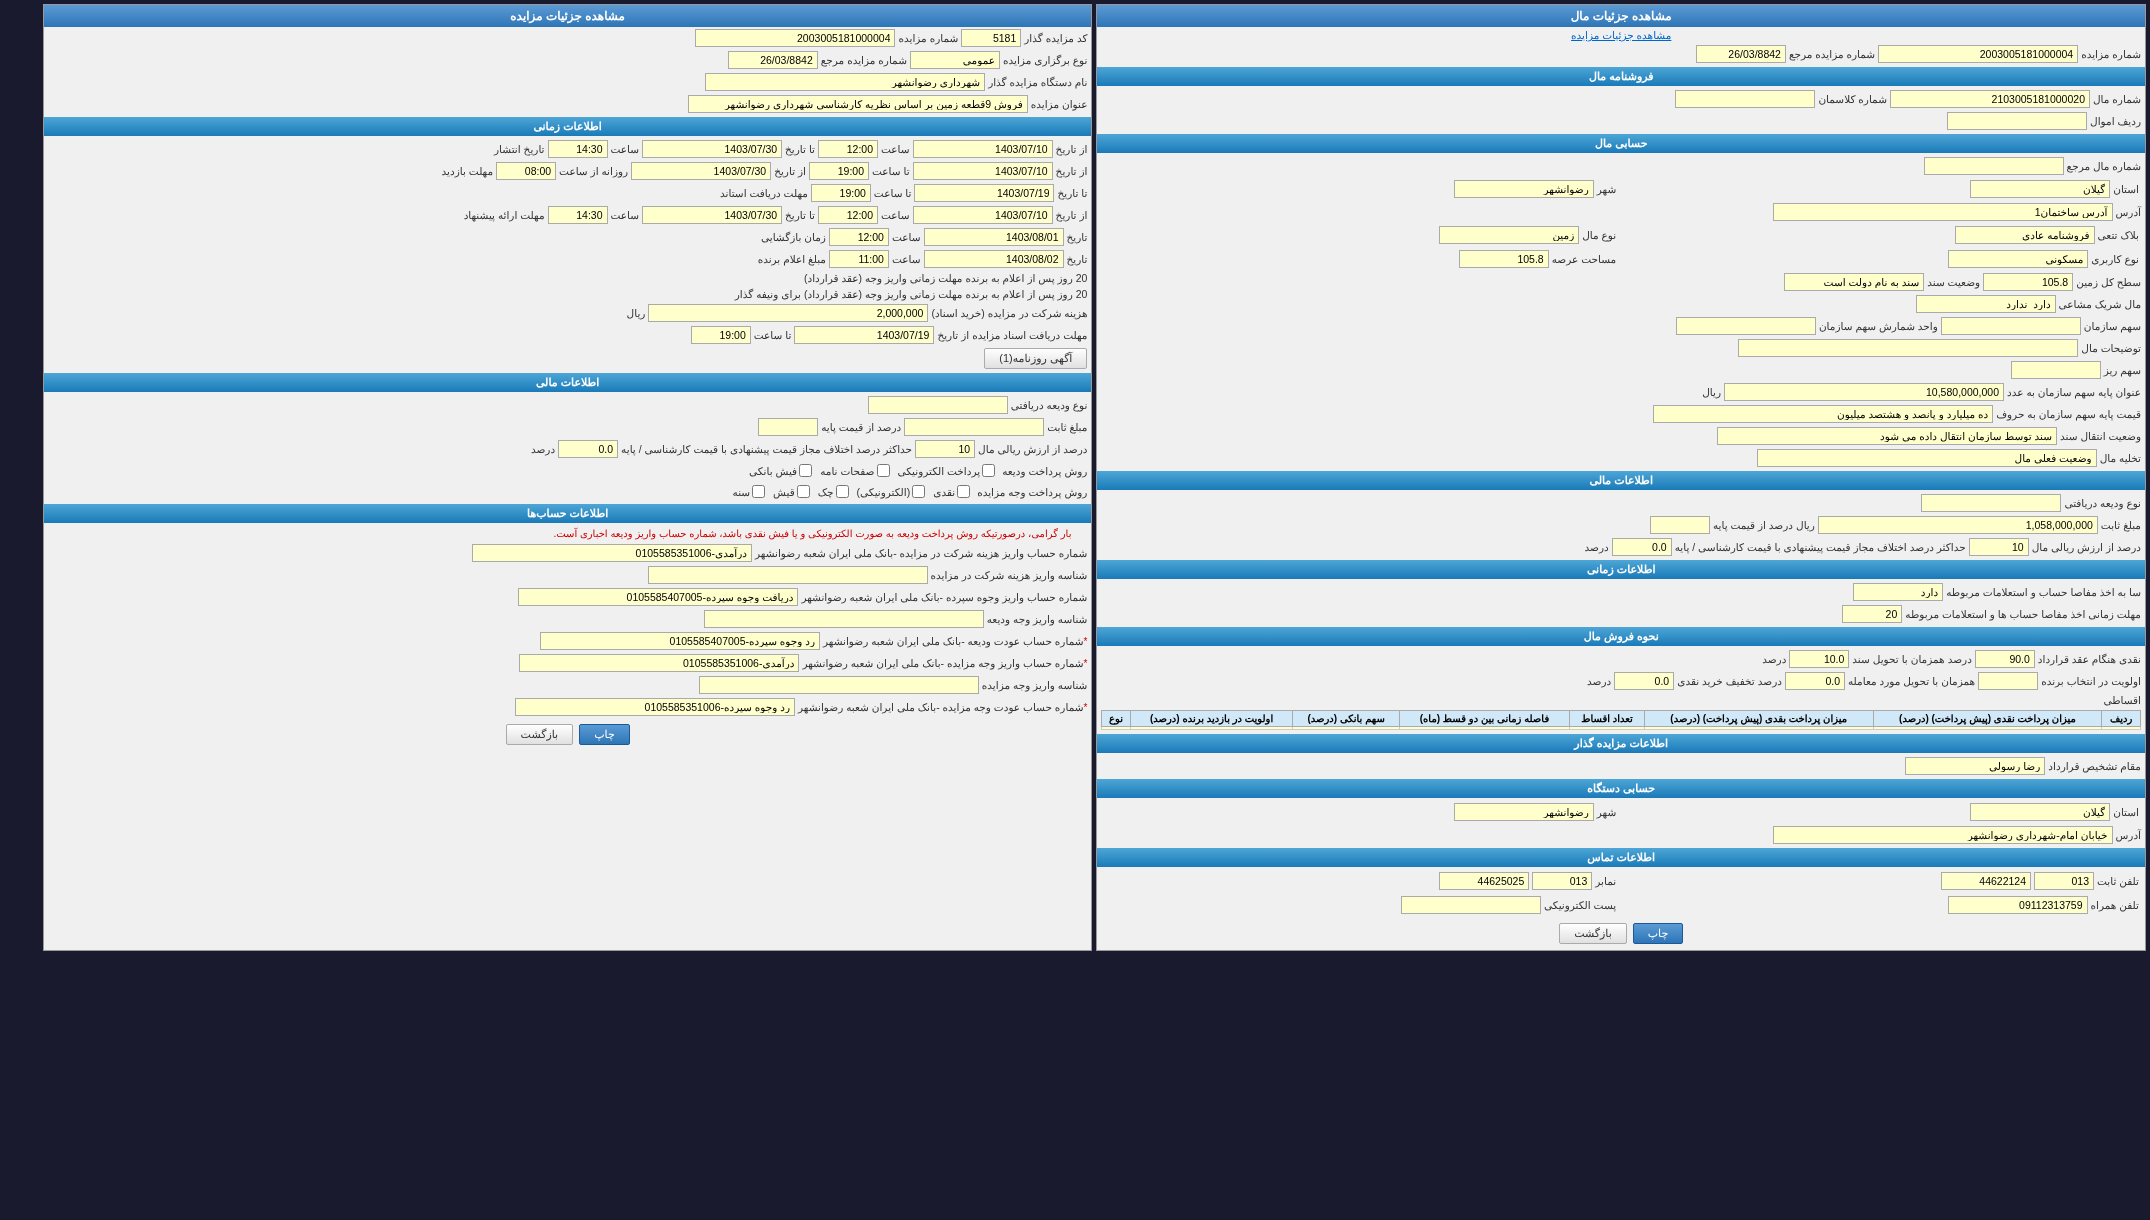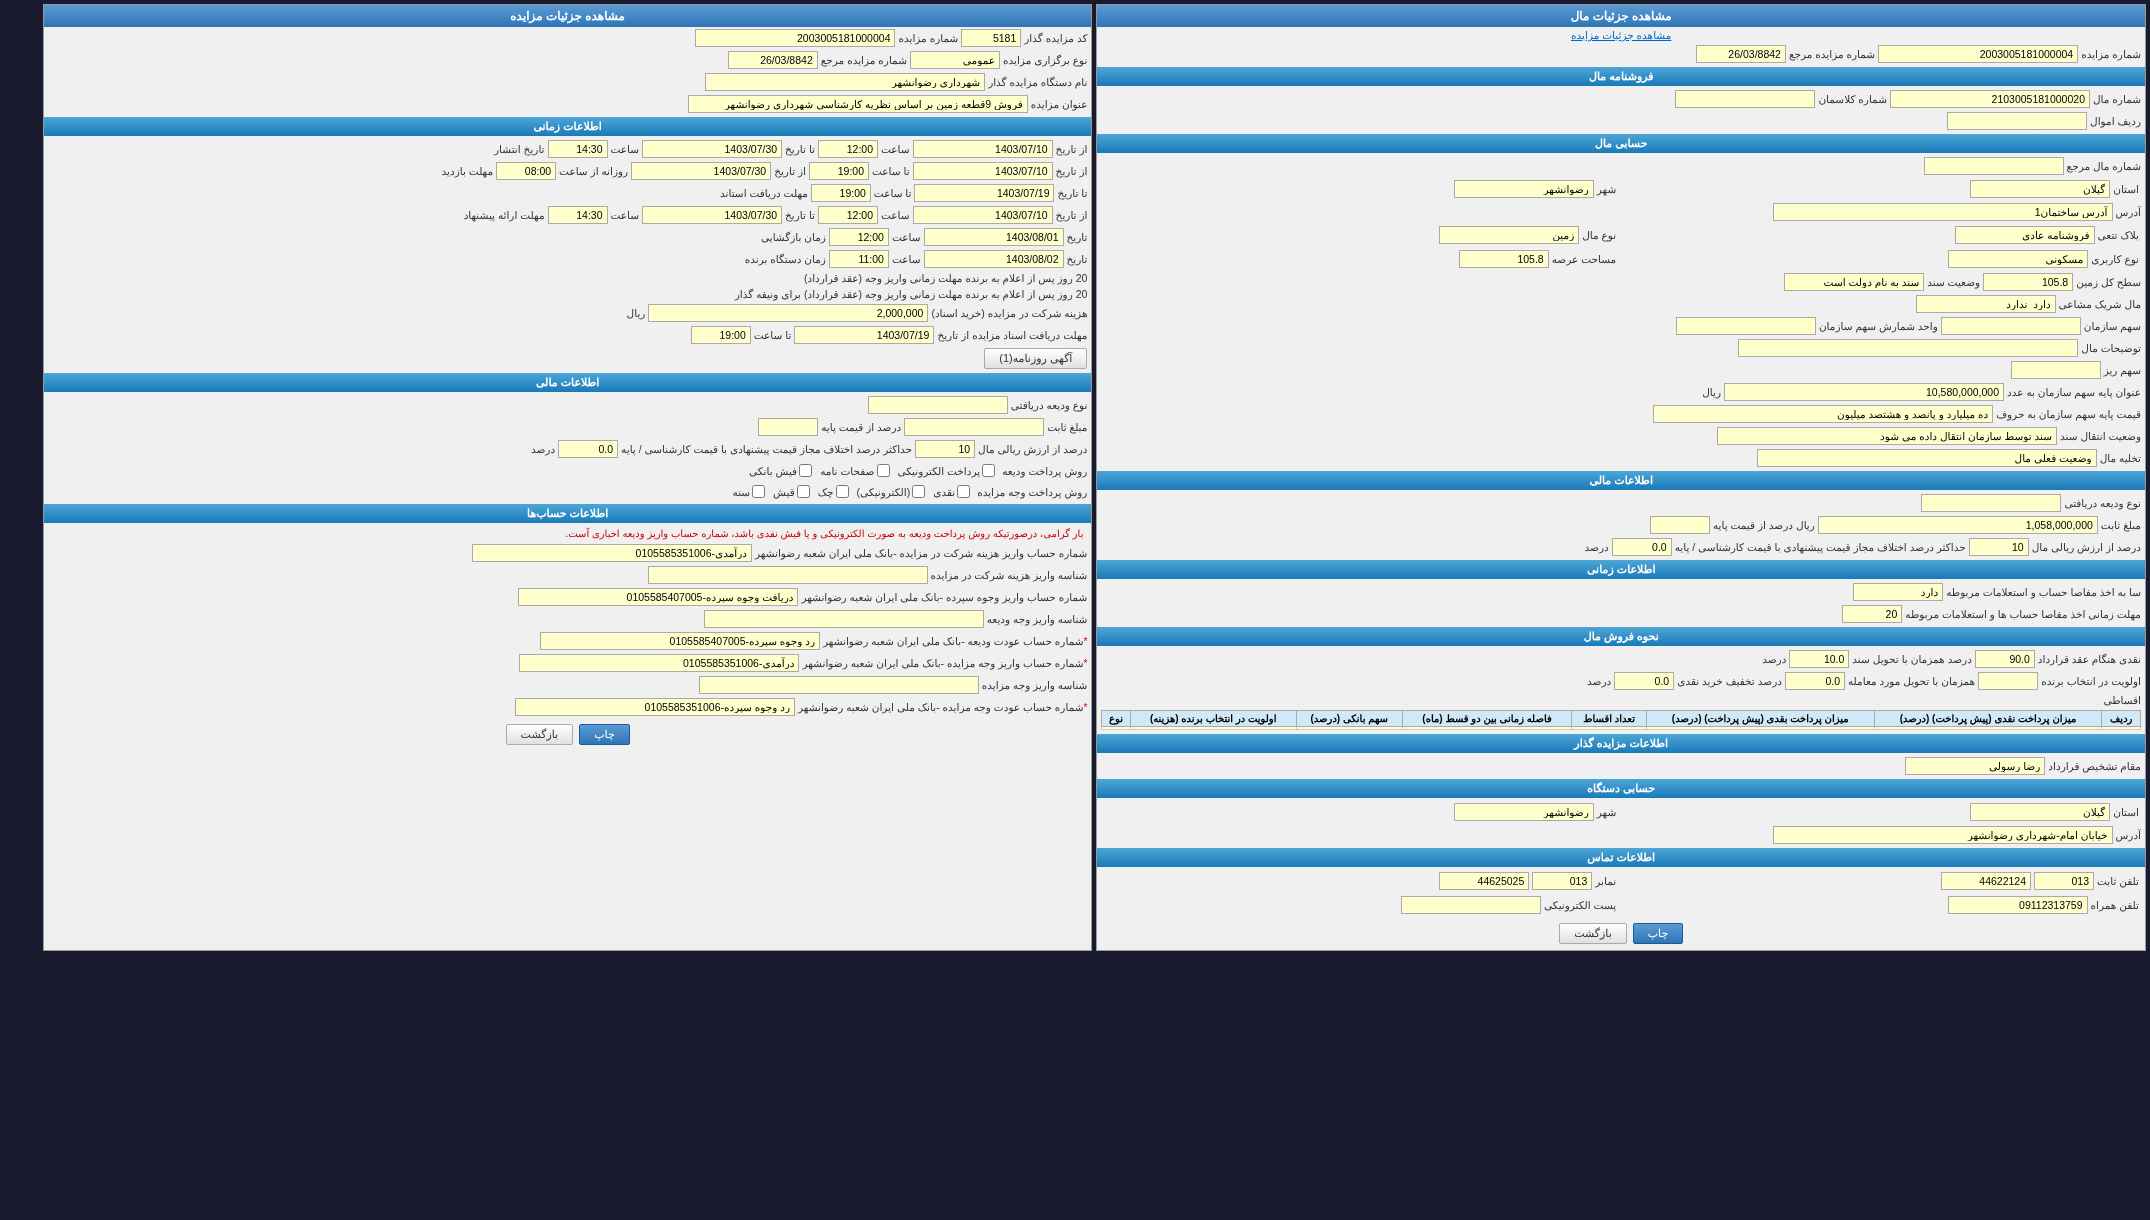--- a/index.html
+++ b/index.html
@@ -341,21 +341,21 @@
   <div class="table-container">
     <table class="data-table">
       <thead>
         <tr>
           <th>ردیف</th>
           <th>میزان پرداخت نقدی (پیش پرداخت) (درصد)</th>
           <th>میزان پرداخت بقدی (پیش پرداخت) (درصد)</th>
           <th>تعداد اقساط</th>
           <th>فاصله زمانی بین دو قسط (ماه)</th>
           <th>سهم بانکی (درصد)</th>
-          <th>اولویت در انتخاب برنده (هزینه)</th>
+          <th>اولویت در بازدید برنده (درصد)</th>
           <th>نوع</th>
         </tr>
       </thead>
       <tbody>
         <tr>
           <td></td>
           <td></td>
           <td></td>
           <td></td>
           <td></td>
@@ -512,21 +512,21 @@
     <label>ساعت</label>
     <input class="input-field input-xsmall" value="12:00" readonly="" style="">
     <label>زمان بازگشایی</label>
   </div>
 
   <div class="form-row">
     <label>تاریخ</label>
     <input class="input-field input-medium" value="1403/08/02" readonly="" style="">
     <label>ساعت</label>
     <input class="input-field input-xsmall" value="11:00" readonly="" style="">
-    <label>زمان دستگاه برنده</label>
+    <label>مبلغ اعلام برنده</label>
   </div>
 
   <div class="form-row">
     <label>20</label>
     <label>روز پس از اعلام به برنده</label>
     <label>مهلت زمانی واریز وجه (عقد قرارداد)</label>
   </div>
 
   <div class="form-row">
     <label>20</label>
@@ -618,21 +618,21 @@
         <input type="checkbox" style="">
         <label>سنه</label>
       </div>
     </div>
   </div>
 
   <div class="section-header">
     <span>اطلاعات حساب‌ها</span>
   </div>
 
-  <div style="padding:2px 4px;">
+  <div style="padding:2px 16px;">
     <p class="highlight-text">بار گرامی، درصورتیکه روش پرداخت ودیعه به صورت الکترونیکی و یا فیش نقدی باشد، شماره حساب واریز ودیعه اخباری آست.</p>
   </div>
 
   <div class="form-row">
     <label>شماره حساب واریز هزینه شرکت در مزایده -بانک ملی ایران شعبه رضوانشهر</label>
     <input class="input-field input-large" value="درآمدی-0105585351006" readonly="" style="">
   </div>
 
   <div class="form-row">
     <label>شناسه واریز هزینه شرکت در مزایده</label>

